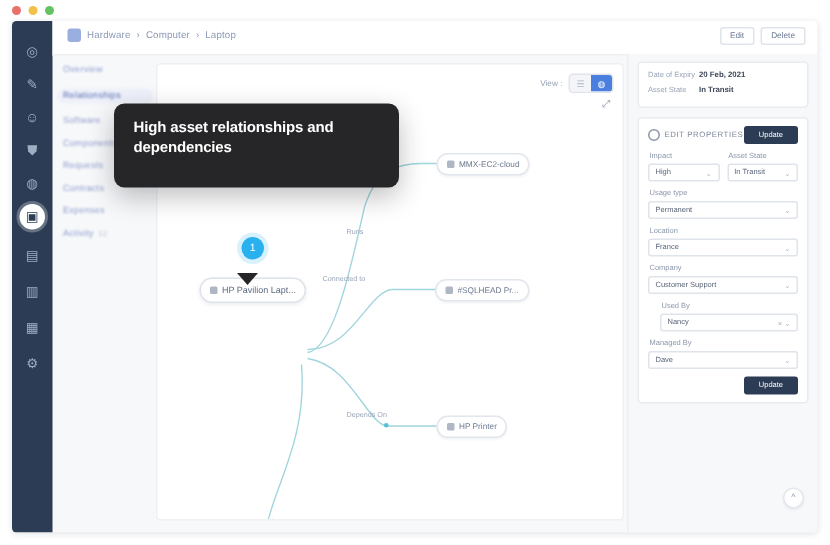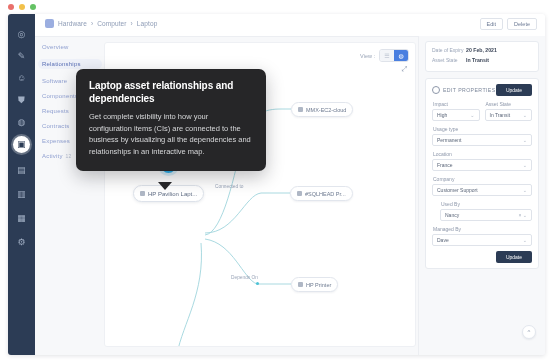--- a/index.html
+++ b/index.html
@@ -311,19 +311,18 @@
 
         <div class="btn-wrap">
           <span class="btn-upd">Update</span>
         </div>
       </div>
 
       <div class="scroll-top">^</div>
     </div>
 
     <div class="tip">
-      <h3>Laptop asset relationships and dependencies</h3>
-      <p>Get complete visibility into how your configuration items (CIs) are connected to the business by visualizing all the dependencies and relationships in an interactive map.</p>
+      <h3>High asset relationships and dependencies</h3>
     </div>
     <div class="tip-arrow"></div>
 
   </div>
 </div>
 
 </body></html>

